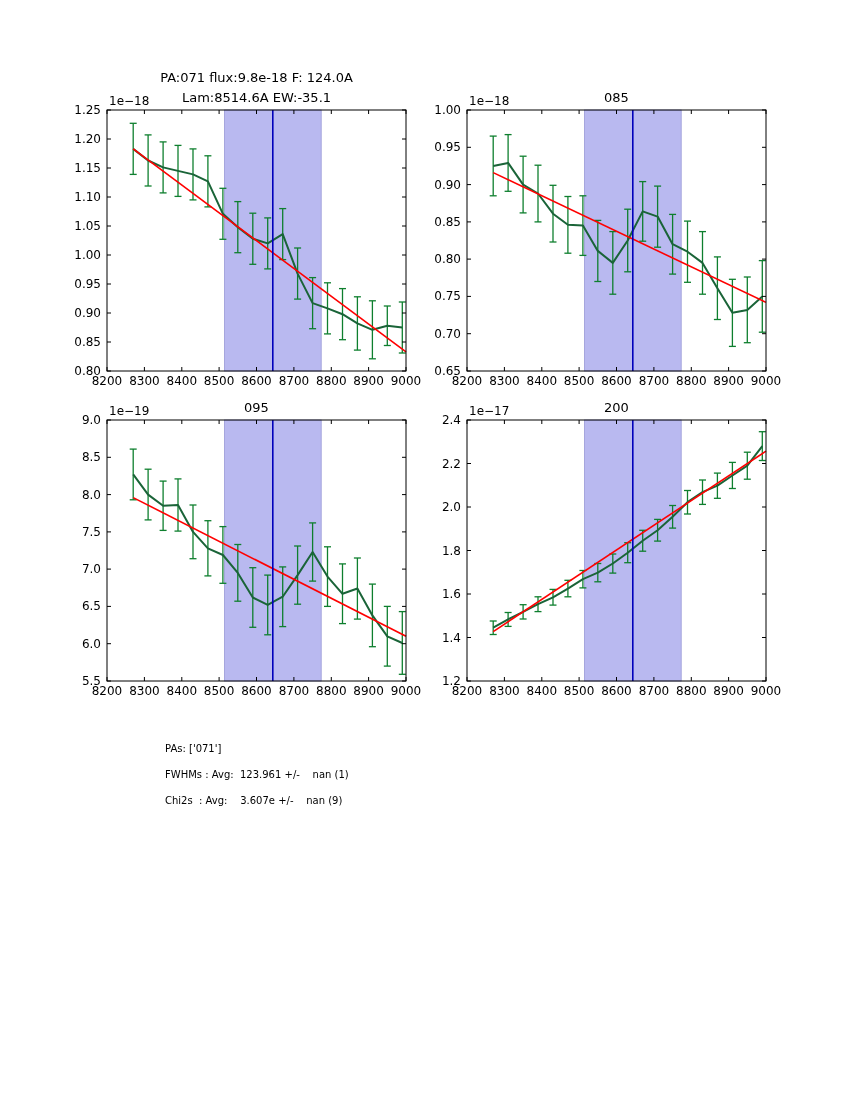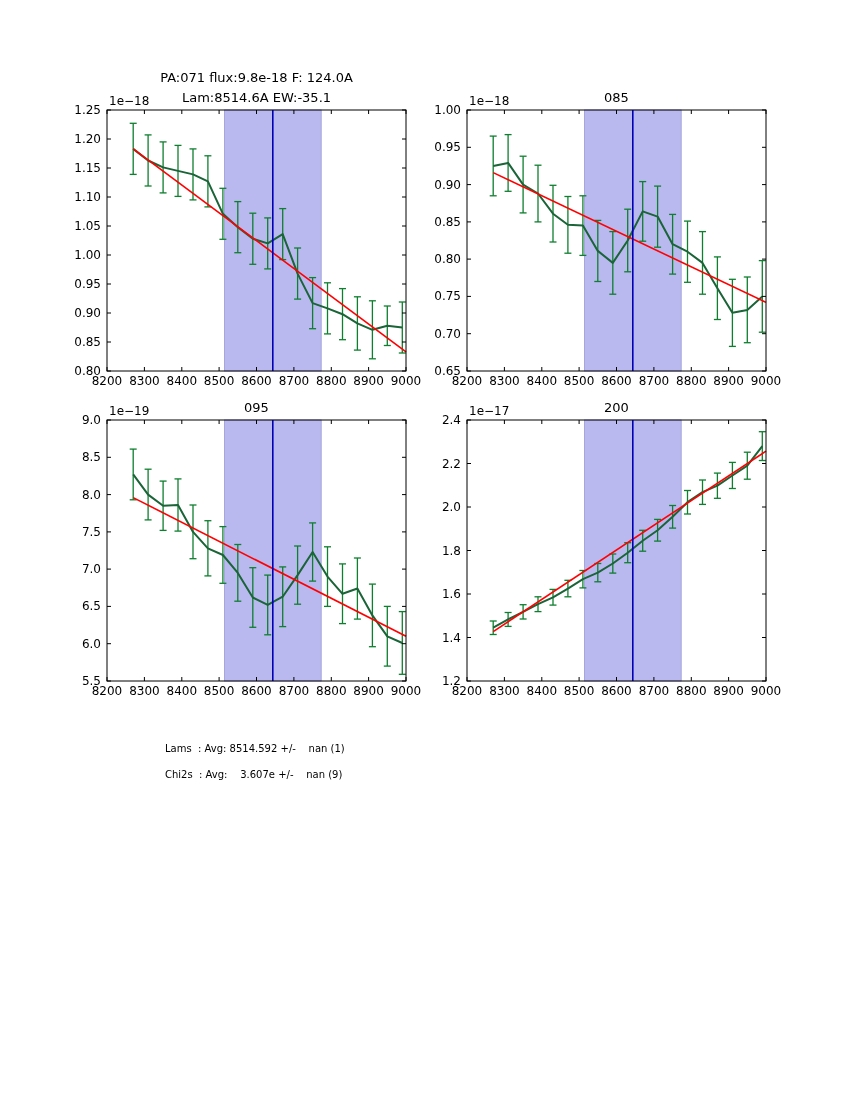--- a/index.html
+++ b/index.html
@@ -527,17 +527,18 @@
           <text x="54" y="146.0">2.0</text>
           <text x="54" y="102.5">2.2</text>
           <text x="54" y="59.0">2.4</text>
         </g>
         <text x="209.5" y="47" text-anchor="middle" fill="#000000" font-size="13" font-family="DejaVu Sans, sans-serif">200</text>
         <text x="62" y="50" fill="#000000" font-size="12" font-family="DejaVu Sans, sans-serif">1e−17</text>
       </svg>
   </div>
 
   <div class="stats">
-    <div class="stat-line">Lams  : Avg: 8514.592 +/-    nan (1)</div>
+    <div class="stat-line">PAs: ['071']</div>
+    <div class="stat-line">FWHMs : Avg:  123.961 +/-    nan (1)</div>
     <div class="stat-line">Chi2s  : Avg:    3.607e +/-    nan (9)</div>
   </div>
 
 </div>
 
 </body></html>

